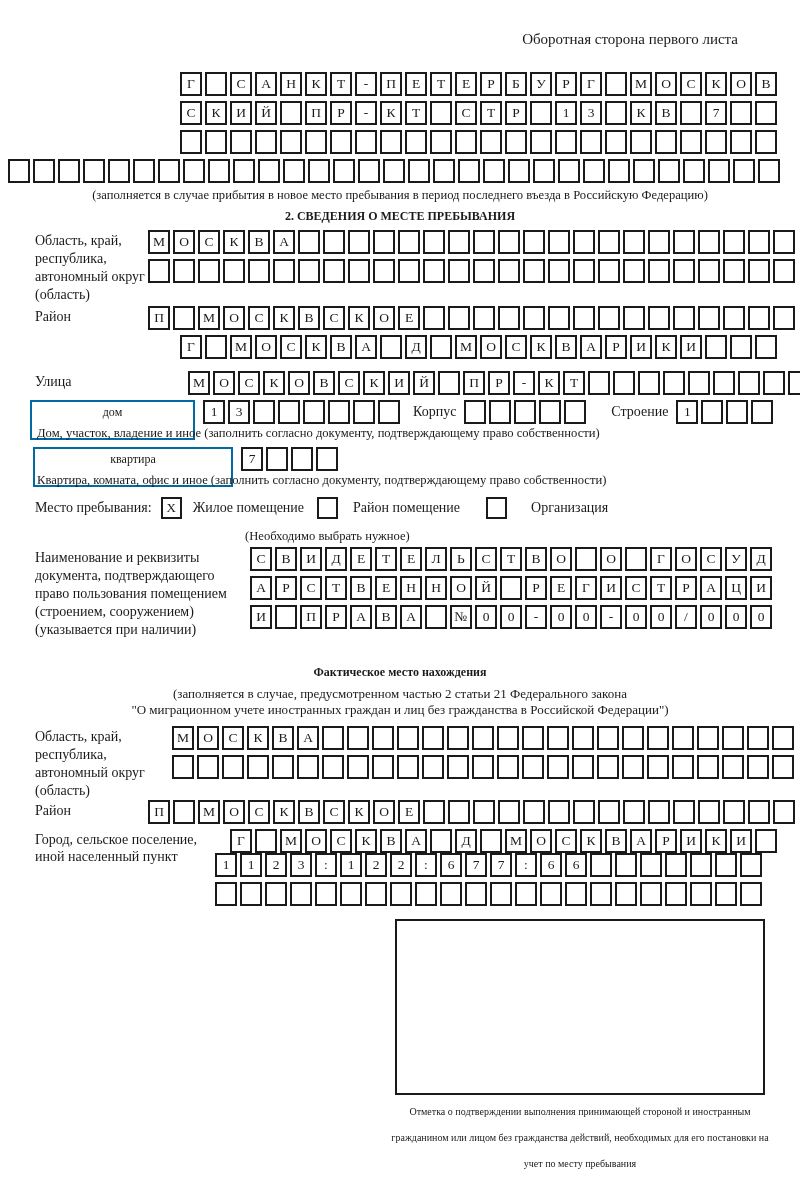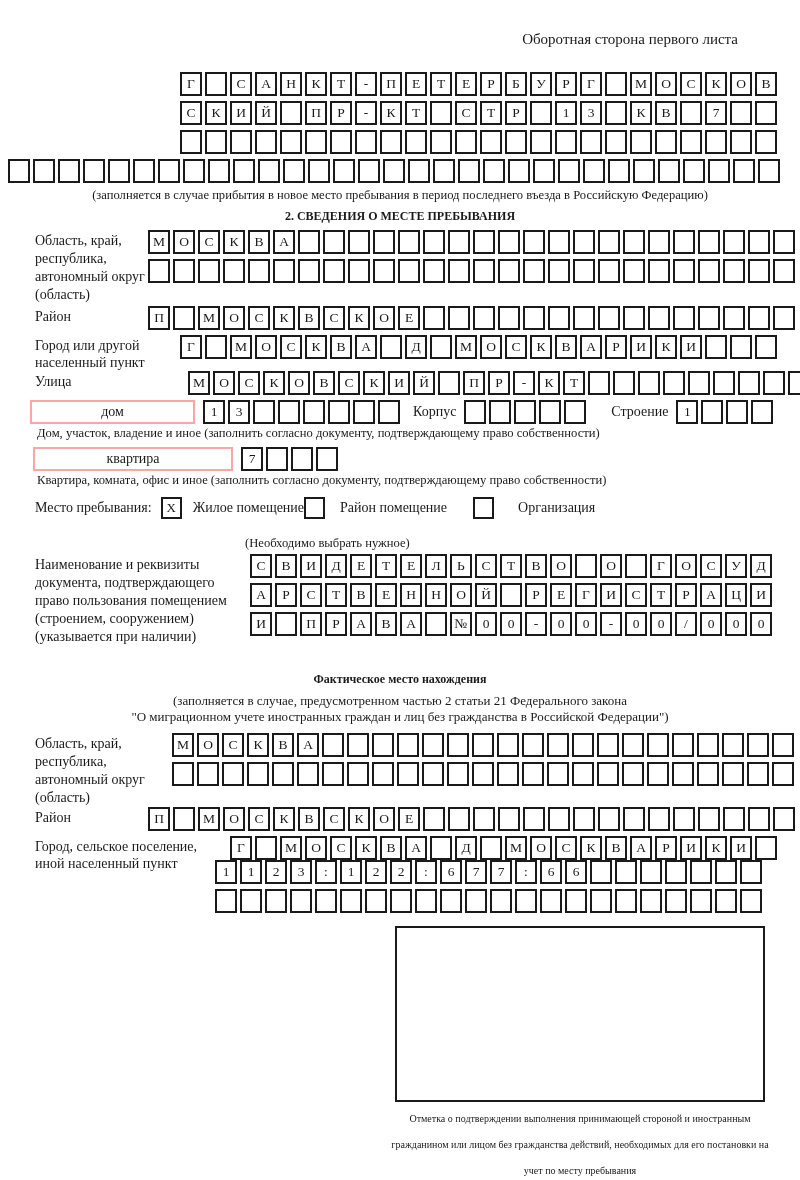--- a/index.html
+++ b/index.html
@@ -20,23 +20,23 @@
     width:22px; height:24px; margin-right:3px;
     border:2px solid #1a1a1a; background:#fff;
     text-align:center; font-size:13.5px; line-height:19px;
     vertical-align:top;
   }
   .caption { font-size:12.6px; }
   .caption.center { text-align:center; }
   .sec-title { text-align:center; font-weight:bold; font-size:12px; }
 
   .label-box {
-    display:inline-block; box-sizing:border-box; height:24px;
-    border:2px solid #fca5a5; text-align:center; line-height:20px;
-    vertical-align:top; font-size:14px;
+    display:inline-block; box-sizing:border-box; height:40px;
+    border:2px solid #0369a1; text-align:center; line-height:20px;
+    vertical-align:top; font-size:12px;
   }
   .inline-label { display:inline-block; vertical-align:top; line-height:24px; font-size:14px; }
 
   .checkbox {
     display:inline-block; box-sizing:border-box; width:21px; height:22px;
     border:2px solid #1a1a1a; text-align:center; line-height:17px;
     font-size:13px; vertical-align:middle;
   }
   .stay-row { display:flex; align-items:center; margin-left:35px; height:24px; }
 
@@ -73,21 +73,20 @@
     <div class="cellrow"><span class="cell">&nbsp;</span><span class="cell">&nbsp;</span><span class="cell">&nbsp;</span><span class="cell">&nbsp;</span><span class="cell">&nbsp;</span><span class="cell">&nbsp;</span><span class="cell">&nbsp;</span><span class="cell">&nbsp;</span><span class="cell">&nbsp;</span><span class="cell">&nbsp;</span><span class="cell">&nbsp;</span><span class="cell">&nbsp;</span><span class="cell">&nbsp;</span><span class="cell">&nbsp;</span><span class="cell">&nbsp;</span><span class="cell">&nbsp;</span><span class="cell">&nbsp;</span><span class="cell">&nbsp;</span><span class="cell">&nbsp;</span><span class="cell">&nbsp;</span><span class="cell">&nbsp;</span><span class="cell">&nbsp;</span><span class="cell">&nbsp;</span><span class="cell">&nbsp;</span><span class="cell">&nbsp;</span><span class="cell">&nbsp;</span></div>
   </div>
 </div>
 
 <div class="group" style="height:29px;">
   <div class="side-label">Район</div>
   <div class="cellrow" style="margin-left:148px;"><span class="cell">П</span><span class="cell">&nbsp;</span><span class="cell">М</span><span class="cell">О</span><span class="cell">С</span><span class="cell">К</span><span class="cell">В</span><span class="cell">С</span><span class="cell">К</span><span class="cell">О</span><span class="cell">Е</span><span class="cell">&nbsp;</span><span class="cell">&nbsp;</span><span class="cell">&nbsp;</span><span class="cell">&nbsp;</span><span class="cell">&nbsp;</span><span class="cell">&nbsp;</span><span class="cell">&nbsp;</span><span class="cell">&nbsp;</span><span class="cell">&nbsp;</span><span class="cell">&nbsp;</span><span class="cell">&nbsp;</span><span class="cell">&nbsp;</span><span class="cell">&nbsp;</span><span class="cell">&nbsp;</span><span class="cell">&nbsp;</span></div>
 </div>
 
 <div class="group" style="height:36px;">
-  <div class="side-label" style="width:145px; line-height:17px;">Город или другой населенный пункт</div>
   <div class="cellrow" style="margin-left:180px;"><span class="cell">Г</span><span class="cell">&nbsp;</span><span class="cell">М</span><span class="cell">О</span><span class="cell">С</span><span class="cell">К</span><span class="cell">В</span><span class="cell">А</span><span class="cell">&nbsp;</span><span class="cell">Д</span><span class="cell">&nbsp;</span><span class="cell">М</span><span class="cell">О</span><span class="cell">С</span><span class="cell">К</span><span class="cell">В</span><span class="cell">А</span><span class="cell">Р</span><span class="cell">И</span><span class="cell">К</span><span class="cell">И</span><span class="cell">&nbsp;</span><span class="cell">&nbsp;</span><span class="cell">&nbsp;</span></div>
 </div>
 
 <div class="group" style="height:29px;padding-left:33px;">
   <div class="side-label">Улица</div>
   <div class="cellrow" style="margin-left:155px;"><span class="cell">М</span><span class="cell">О</span><span class="cell">С</span><span class="cell">К</span><span class="cell">О</span><span class="cell">В</span><span class="cell">С</span><span class="cell">К</span><span class="cell">И</span><span class="cell">Й</span><span class="cell">&nbsp;</span><span class="cell">П</span><span class="cell">Р</span><span class="cell">-</span><span class="cell">К</span><span class="cell">Т</span><span class="cell">&nbsp;</span><span class="cell">&nbsp;</span><span class="cell">&nbsp;</span><span class="cell">&nbsp;</span><span class="cell">&nbsp;</span><span class="cell">&nbsp;</span><span class="cell">&nbsp;</span><span class="cell">&nbsp;</span><span class="cell">&nbsp;</span></div>
 </div>
 
 <div class="cellrow" style="margin-left:30px; margin-bottom:2px;">
   <span class="label-box" style="width:165px; margin-right:8px;">дом</span><span class="cellgroup"><span class="cell">1</span><span class="cell">3</span><span class="cell">&nbsp;</span><span class="cell">&nbsp;</span><span class="cell">&nbsp;</span><span class="cell">&nbsp;</span><span class="cell">&nbsp;</span><span class="cell">&nbsp;</span></span><span class="inline-label" style="margin:0 8px 0 10px;">Корпус</span><span class="cellgroup"><span class="cell">&nbsp;</span><span class="cell">&nbsp;</span><span class="cell">&nbsp;</span><span class="cell">&nbsp;</span><span class="cell">&nbsp;</span></span><span class="inline-label" style="margin:0 8px 0 22px;">Строение</span><span class="cellgroup"><span class="cell">1</span><span class="cell">&nbsp;</span><span class="cell">&nbsp;</span><span class="cell">&nbsp;</span></span>
@@ -95,27 +94,27 @@
 <div class="caption" style="margin-left:37px; margin-bottom:6px;">Дом, участок, владение и иное (заполнить согласно документу, подтверждающему право собственности)</div>
 
 <div class="cellrow" style="margin-left:33px; margin-bottom:2px;">
   <span class="label-box" style="width:200px; margin-right:8px;">квартира</span><span class="cellgroup"><span class="cell">7</span><span class="cell">&nbsp;</span><span class="cell">&nbsp;</span><span class="cell">&nbsp;</span></span>
 </div>
 <div class="caption" style="margin-left:37px; margin-bottom:8px;">Квартира, комната, офис и иное (заполнить согласно документу, подтверждающему право собственности)</div>
 
 <div class="stay-row">
   <span style="margin-right:9px;">Место пребывания:</span>
   <span class="checkbox" style="margin-right:11px;">X</span>
-  <span style="">Жилое помещение</span>
+  <span style="margin-right:13px;">Жилое помещение</span>
   <span class="checkbox" style="margin-right:15px;"></span>
   <span style="margin-right:26px;">Район помещение</span>
   <span class="checkbox" style="margin-right:24px;"></span>
   <span>Организация</span>
 </div>
-<div class="caption" style="margin-left:245px; margin-top:16px;">(Необходимо выбрать нужное)</div>
+<div class="caption" style="margin-left:245px; margin-top:9px;">(Необходимо выбрать нужное)</div>
 
 <div class="group" style="margin-top:3px; height:110px;">
   <div class="side-label" style="width:205px;">Наименование и реквизиты документа, подтверждающего право пользования помещением (строением, сооружением) (указывается при наличии)</div>
   <div style="margin-left:250px;">
     <div class="cellrow"><span class="cell">С</span><span class="cell">В</span><span class="cell">И</span><span class="cell">Д</span><span class="cell">Е</span><span class="cell">Т</span><span class="cell">Е</span><span class="cell">Л</span><span class="cell">Ь</span><span class="cell">С</span><span class="cell">Т</span><span class="cell">В</span><span class="cell">О</span><span class="cell">&nbsp;</span><span class="cell">О</span><span class="cell">&nbsp;</span><span class="cell">Г</span><span class="cell">О</span><span class="cell">С</span><span class="cell">У</span><span class="cell">Д</span></div>
     <div class="cellrow"><span class="cell">А</span><span class="cell">Р</span><span class="cell">С</span><span class="cell">Т</span><span class="cell">В</span><span class="cell">Е</span><span class="cell">Н</span><span class="cell">Н</span><span class="cell">О</span><span class="cell">Й</span><span class="cell">&nbsp;</span><span class="cell">Р</span><span class="cell">Е</span><span class="cell">Г</span><span class="cell">И</span><span class="cell">С</span><span class="cell">Т</span><span class="cell">Р</span><span class="cell">А</span><span class="cell">Ц</span><span class="cell">И</span></div>
     <div class="cellrow"><span class="cell">И</span><span class="cell">&nbsp;</span><span class="cell">П</span><span class="cell">Р</span><span class="cell">А</span><span class="cell">В</span><span class="cell">А</span><span class="cell">&nbsp;</span><span class="cell">№</span><span class="cell">0</span><span class="cell">0</span><span class="cell">-</span><span class="cell">0</span><span class="cell">0</span><span class="cell">-</span><span class="cell">0</span><span class="cell">0</span><span class="cell">/</span><span class="cell">0</span><span class="cell">0</span><span class="cell">0</span></div>
   </div>
 </div>
 

